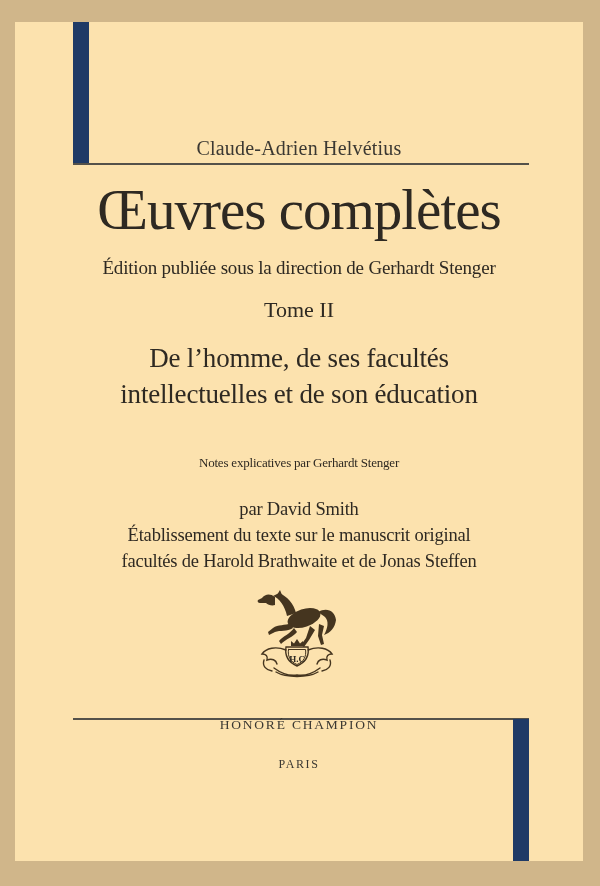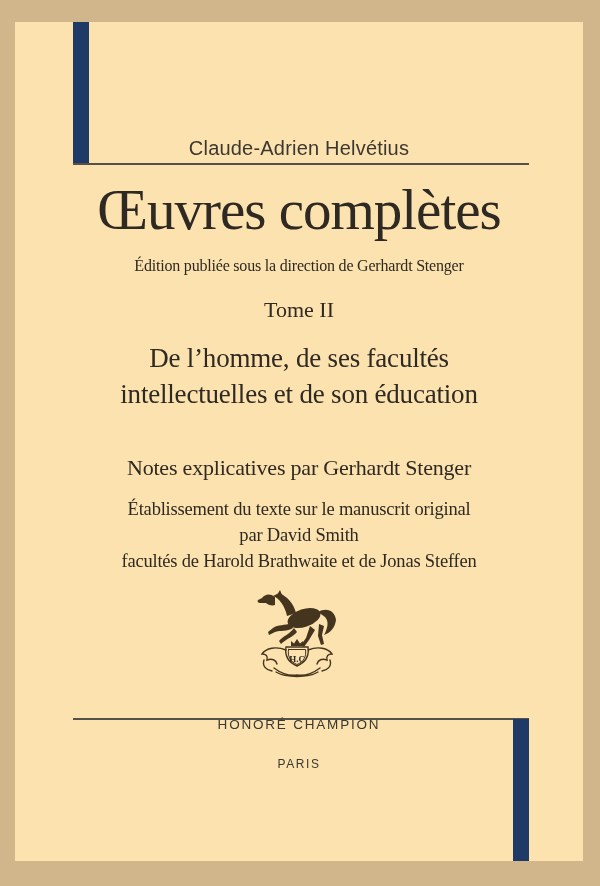--- a/index.html
+++ b/index.html
@@ -14,27 +14,27 @@
     width: 568px; height: 839px;
     background: var(--page_bg, #fce2ae);
   }
   .bar { position: absolute; width: 16px; background: var(--bar_accent, #1f3a66); }
   .bar.top    { left: 58px;  top: 0;      height: 143px; }
   .bar.bottom { left: 498px; top: 697px;  height: 142px; }
   .rule { position: absolute; left: 58px; width: 456px; height: 2px; background: var(--rule, #54514a); }
   .rule.top    { top: 141px; }
   .rule.bottom { top: 696px; }
   .txt { position: absolute; left: 0; width: 100%; text-align: center; color: var(--ink, #2e2922); }
-  .sans { font-family: Liberation Sans, sans-serif; color: var(--muted_ink, #3b3832); }
+  .sans { font-family: Liberation Serif, serif; color: var(--muted_ink, #3b3832); }
   .author    { top: 115px; font-size: 20px; letter-spacing: 0.2px; }
   .title     { top: 159px; font-size: 57px; letter-spacing: -1px; line-height: 1.0; text-align: center; }
-  .edition   { top: 235px; font-size: 16px; letter-spacing: -0.2px; }
+  .edition   { top: 235px; font-size: 19px; letter-spacing: -0.2px; }
   .tome      { top: 275px; font-size: 22px; }
   .subtitle  { top: 318px; font-size: 27px; line-height: 36px; letter-spacing: -0.2px; }
-  .notes     { top: 433px; font-size: 22px; letter-spacing: -0.2px; font-family: Liberation Serif, serif; }
+  .notes     { top: 433px; font-size: 13px; letter-spacing: -0.2px; font-family: Liberation Serif, serif; }
   .etab      { top: 474px; font-size: 18.5px; line-height: 26px; letter-spacing: -0.2px; }
   .logo      { position: absolute; left: 234px; top: 566px; width: 100px; height: 100px; }
   .publisher { top: 695px; font-size: 13.5px; letter-spacing: 1.8px; }
   .city      { top: 735px; font-size: 12px;  letter-spacing: 1.6px; }
 </style>
 </head>
 <body>
 
 <div class="cover">
 
@@ -51,22 +51,22 @@
   <div class="txt tome">Tome II</div>
 
   <div class="txt subtitle">
     <div>De l’homme, de ses facultés</div>
     <div>intellectuelles et de son éducation</div>
   </div>
 
   <div class="txt notes">Notes explicatives par Gerhardt Stenger</div>
 
   <div class="txt etab">
+    <div>par David Smith</div>
     <div>Établissement du texte sur le manuscrit original</div>
-    <div>par David Smith</div>
     <div>facultés de Harold Brathwaite et de Jonas Steffen</div>
   </div>
 
   <svg class="logo" viewBox="0 0 100 100" fill="none" stroke="none" aria-hidden="true">
     <g fill="#45351f">
       <ellipse cx="55" cy="30" rx="17" ry="9" transform="rotate(-18 55 30)"></ellipse>
       <path d="M38,28 C36,18 30,10 24,8 L30,5 C38,8 45,16 47,25 Z"></path>
       <path d="M26,9 C21,5 16,6 13,10 L9,12 C8,13 9,15 11,15 L17,15 C19,17 23,18 26,17 Z"></path>
       <path d="M28,7 L31,2 33,7 Z"></path>
       <path d="M42,35 C36,38 29,36 24,40 L19,44 20,47 26,44 C31,42 38,44 44,40 Z"></path>

